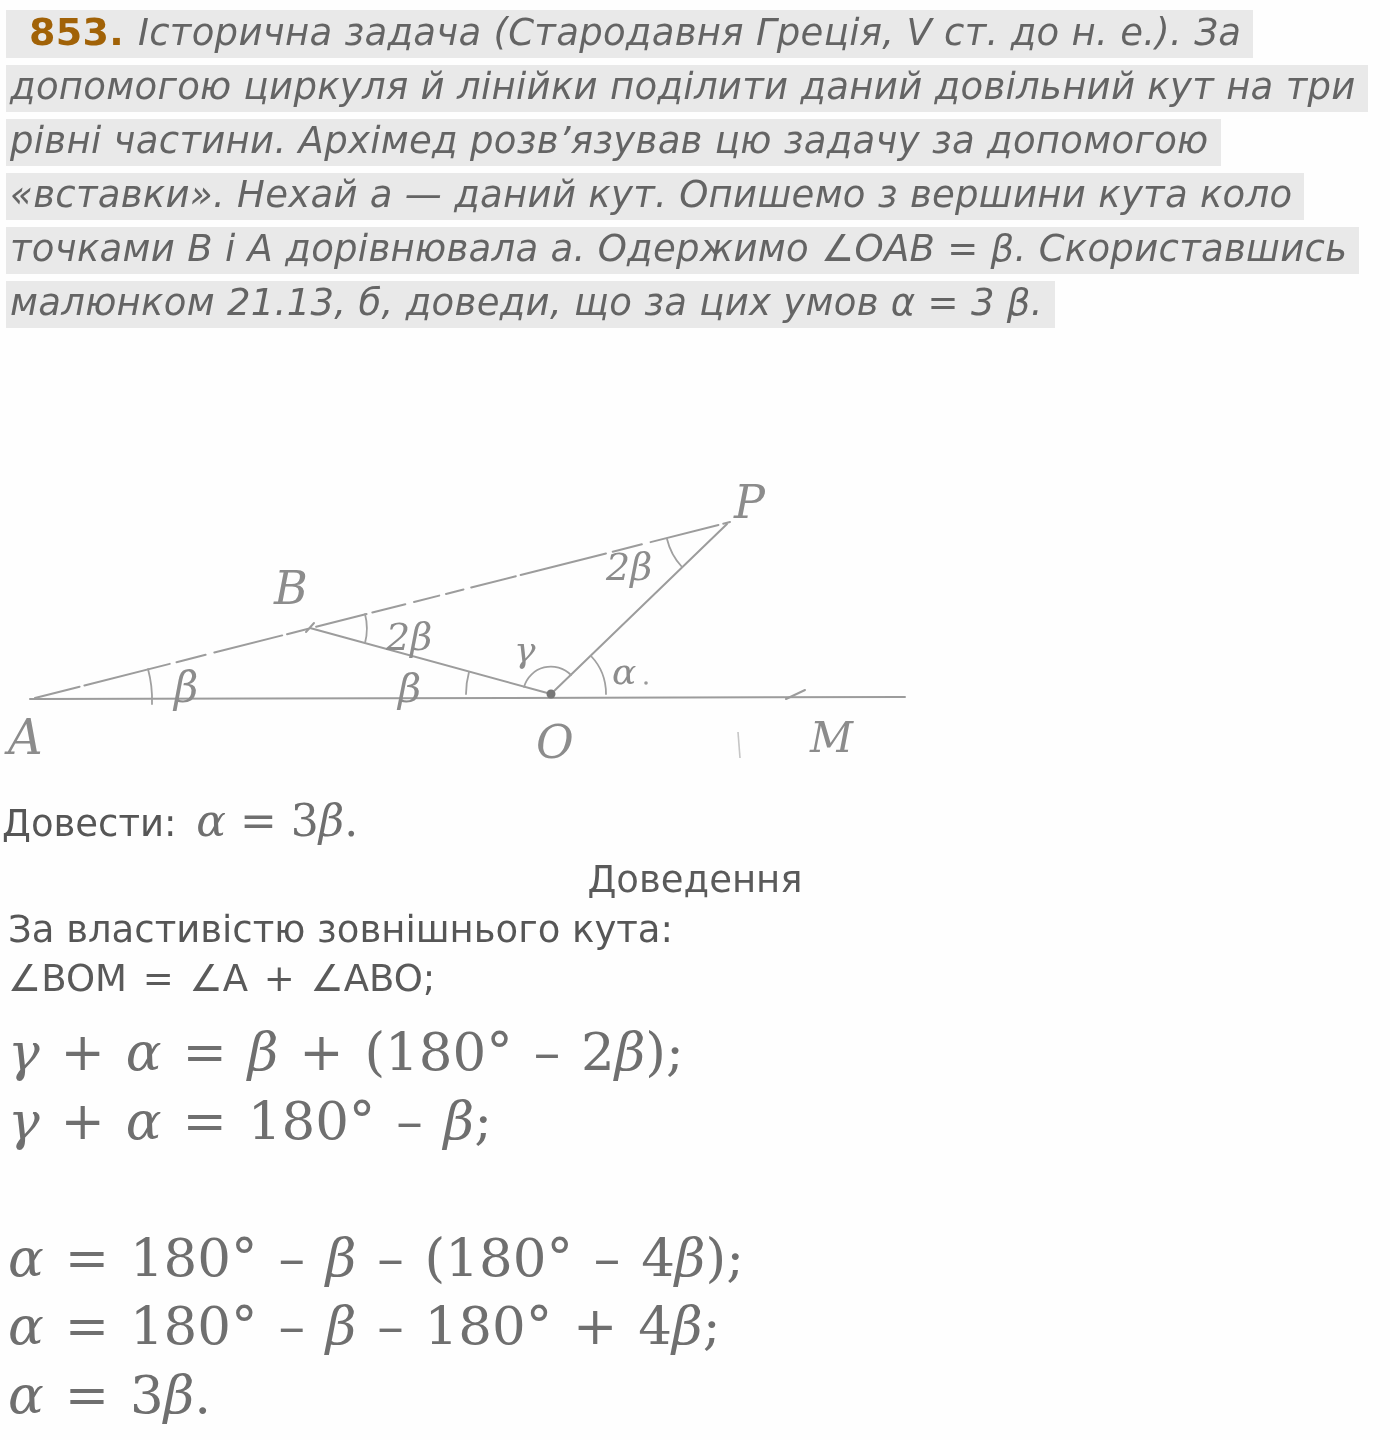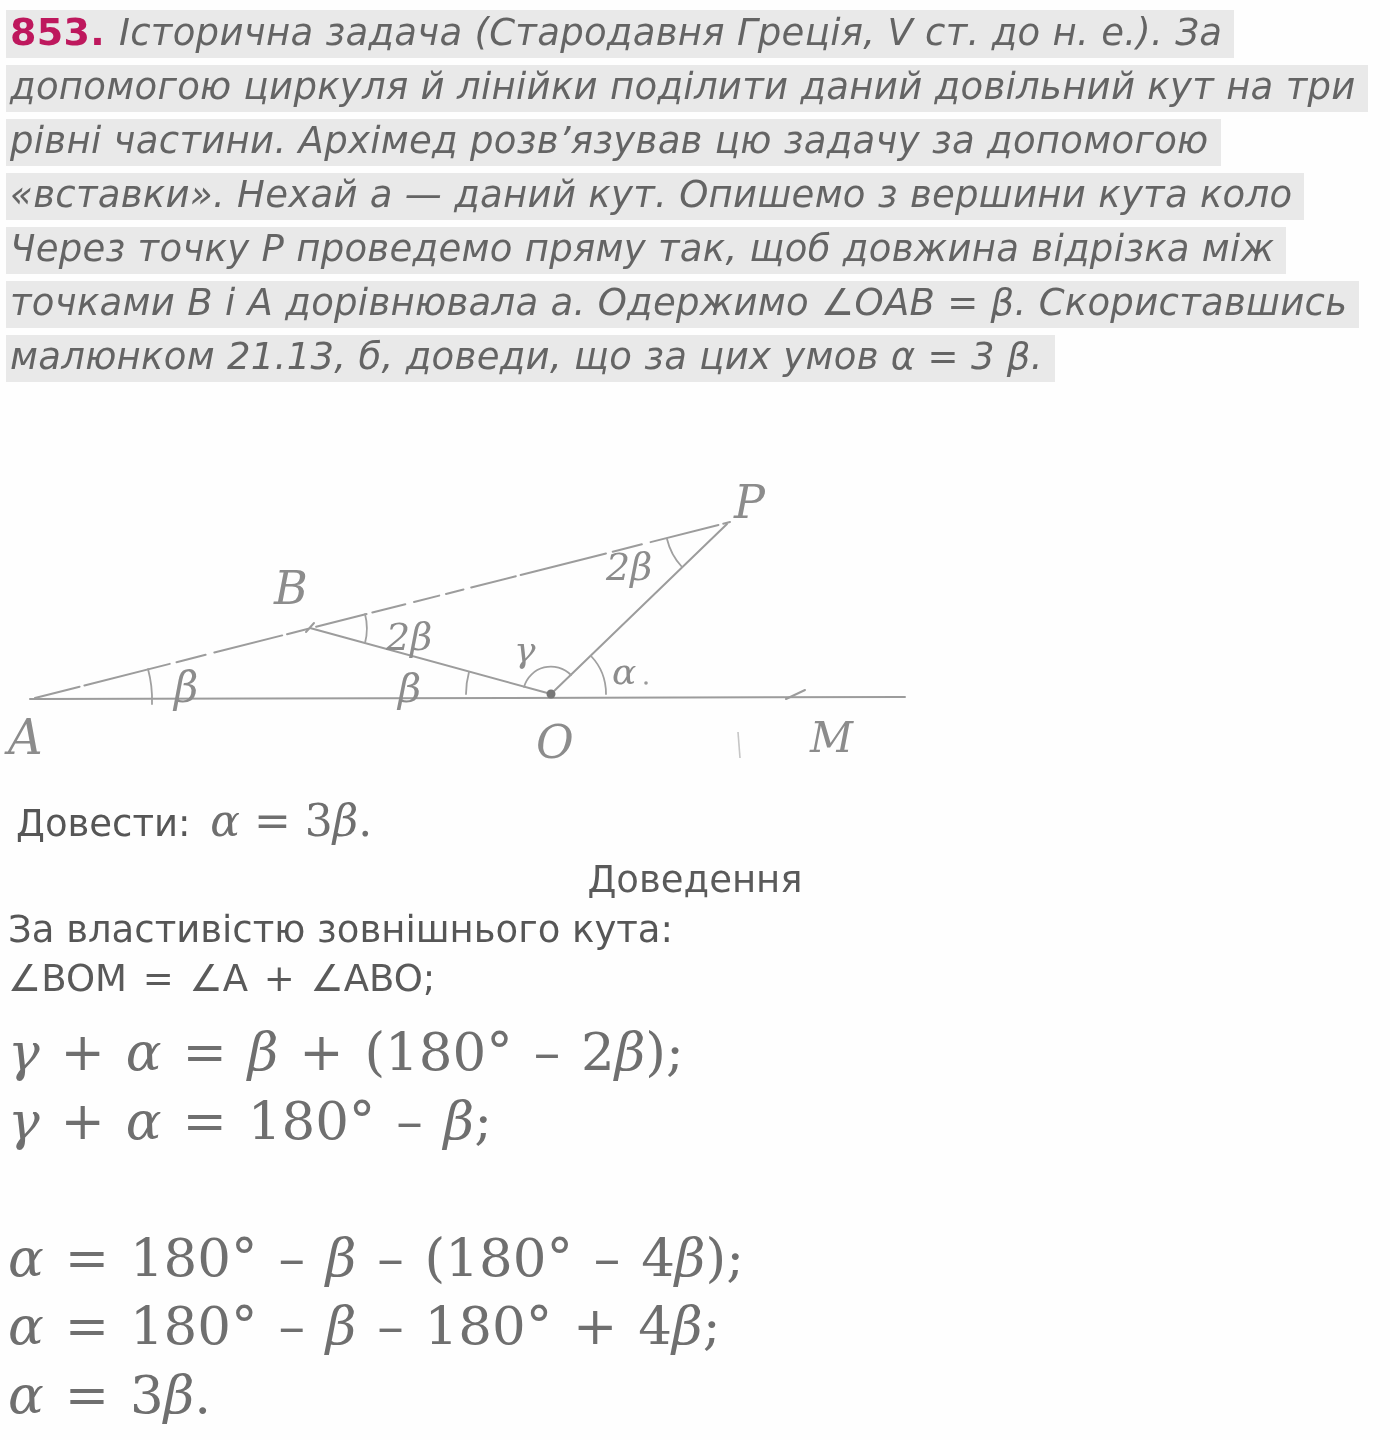--- a/index.html
+++ b/index.html
@@ -4,32 +4,32 @@
 <style>
   html,body{margin:0;padding:0;background:#ffffff;}
   #page{position:relative;width:1390px;height:1440px;background:#fefefe;overflow:hidden;
         font-family:"DejaVu Sans",sans-serif;}
 
   
   #problem{position:absolute;top:10px;left:6px;}
   .pline{display:table;background:#e9e9e9;padding:4px 12px 7px 4px;margin-bottom:7px;
          font-style:italic;font-size:37px;line-height:36px;color:#646464;letter-spacing:.3px;
          white-space:nowrap;}
-  .pnum{font-style:normal;font-weight:bold;color:#be185d;margin-right:14px;font-size:38px;}
+  .pnum{font-style:normal;font-weight:bold;color:#a16207;margin-right:14px;font-size:38px;margin-left:19px;}
 
   
   #figure{position:absolute;top:452px;left:0;}
   #figure text{font-family:"DejaVu Serif",serif;font-style:italic;fill:#8c8c8c;}
   .stroke{stroke:#9c9c9c;stroke-width:2;fill:none;stroke-linecap:round;}
   .arc{stroke:#a0a0a0;stroke-width:1.8;fill:none;stroke-linecap:round;}
   .faint{stroke:#c6c6c6;stroke-width:1.6;fill:none;}
 
   
   .sans{font-family:"DejaVu Sans",sans-serif;color:#565656;}
-  #prove{position:absolute;top:795px;left:16px;font-size:37px;color:#565656;}
+  #prove{position:absolute;top:795px;left:2px;font-size:37px;color:#565656;}
   #prove .proveeq{font-size:44px;margin-left:8px;}
   #heading{position:absolute;top:858px;left:0;width:100%;text-align:center;font-size:37px;color:#5a5a5a;}
   #property{position:absolute;top:908px;left:8px;font-size:37px;color:#565656;}
   #eq-ext{position:absolute;top:957px;left:8px;font-size:37px;color:#5a5a5a;word-spacing:4px;}
   .mtext{font-family:"DejaVu Serif",serif;color:#6f6f6f;}
   .mtext i{font-family:"DejaVu Serif",serif;font-style:italic;}
   .eq{position:absolute;left:8px;font-size:53px;line-height:64px;word-spacing:4px;white-space:nowrap;}
   #eq0{top:1020px} #eq1{top:1089px} #eq2{top:1158px}
   #eq3{top:1226px} #eq4{top:1294px} #eq5{top:1363px}
 </style>
@@ -44,23 +44,20 @@
         <span>Історична задача (Стародавня Греція, V ст. до н. е.). За</span>
       </div>
     <div class="pline">
         <span>допомогою циркуля й лінійки поділити даний довільний кут на три</span>
       </div>
     <div class="pline">
         <span>рівні частини. Архімед розв’язував цю задачу за допомогою</span>
       </div>
     <div class="pline">
         <span>«вставки». Нехай а — даний кут. Опишемо з вершини кута коло</span>
-      </div>
-    <div class="pline">
-        <span>Через точку Р проведемо пряму так, щоб довжина відрізка між</span>
       </div>
     <div class="pline">
         <span>точками В і А дорівнювала а. Одержимо ∠ОАВ = β. Скориставшись</span>
       </div>
     <div class="pline">
         <span>малюнком 21.13, б, доведи, що за цих умов α = 3 β.</span>
       </div>
   </div>
 
   <div id="figure">

